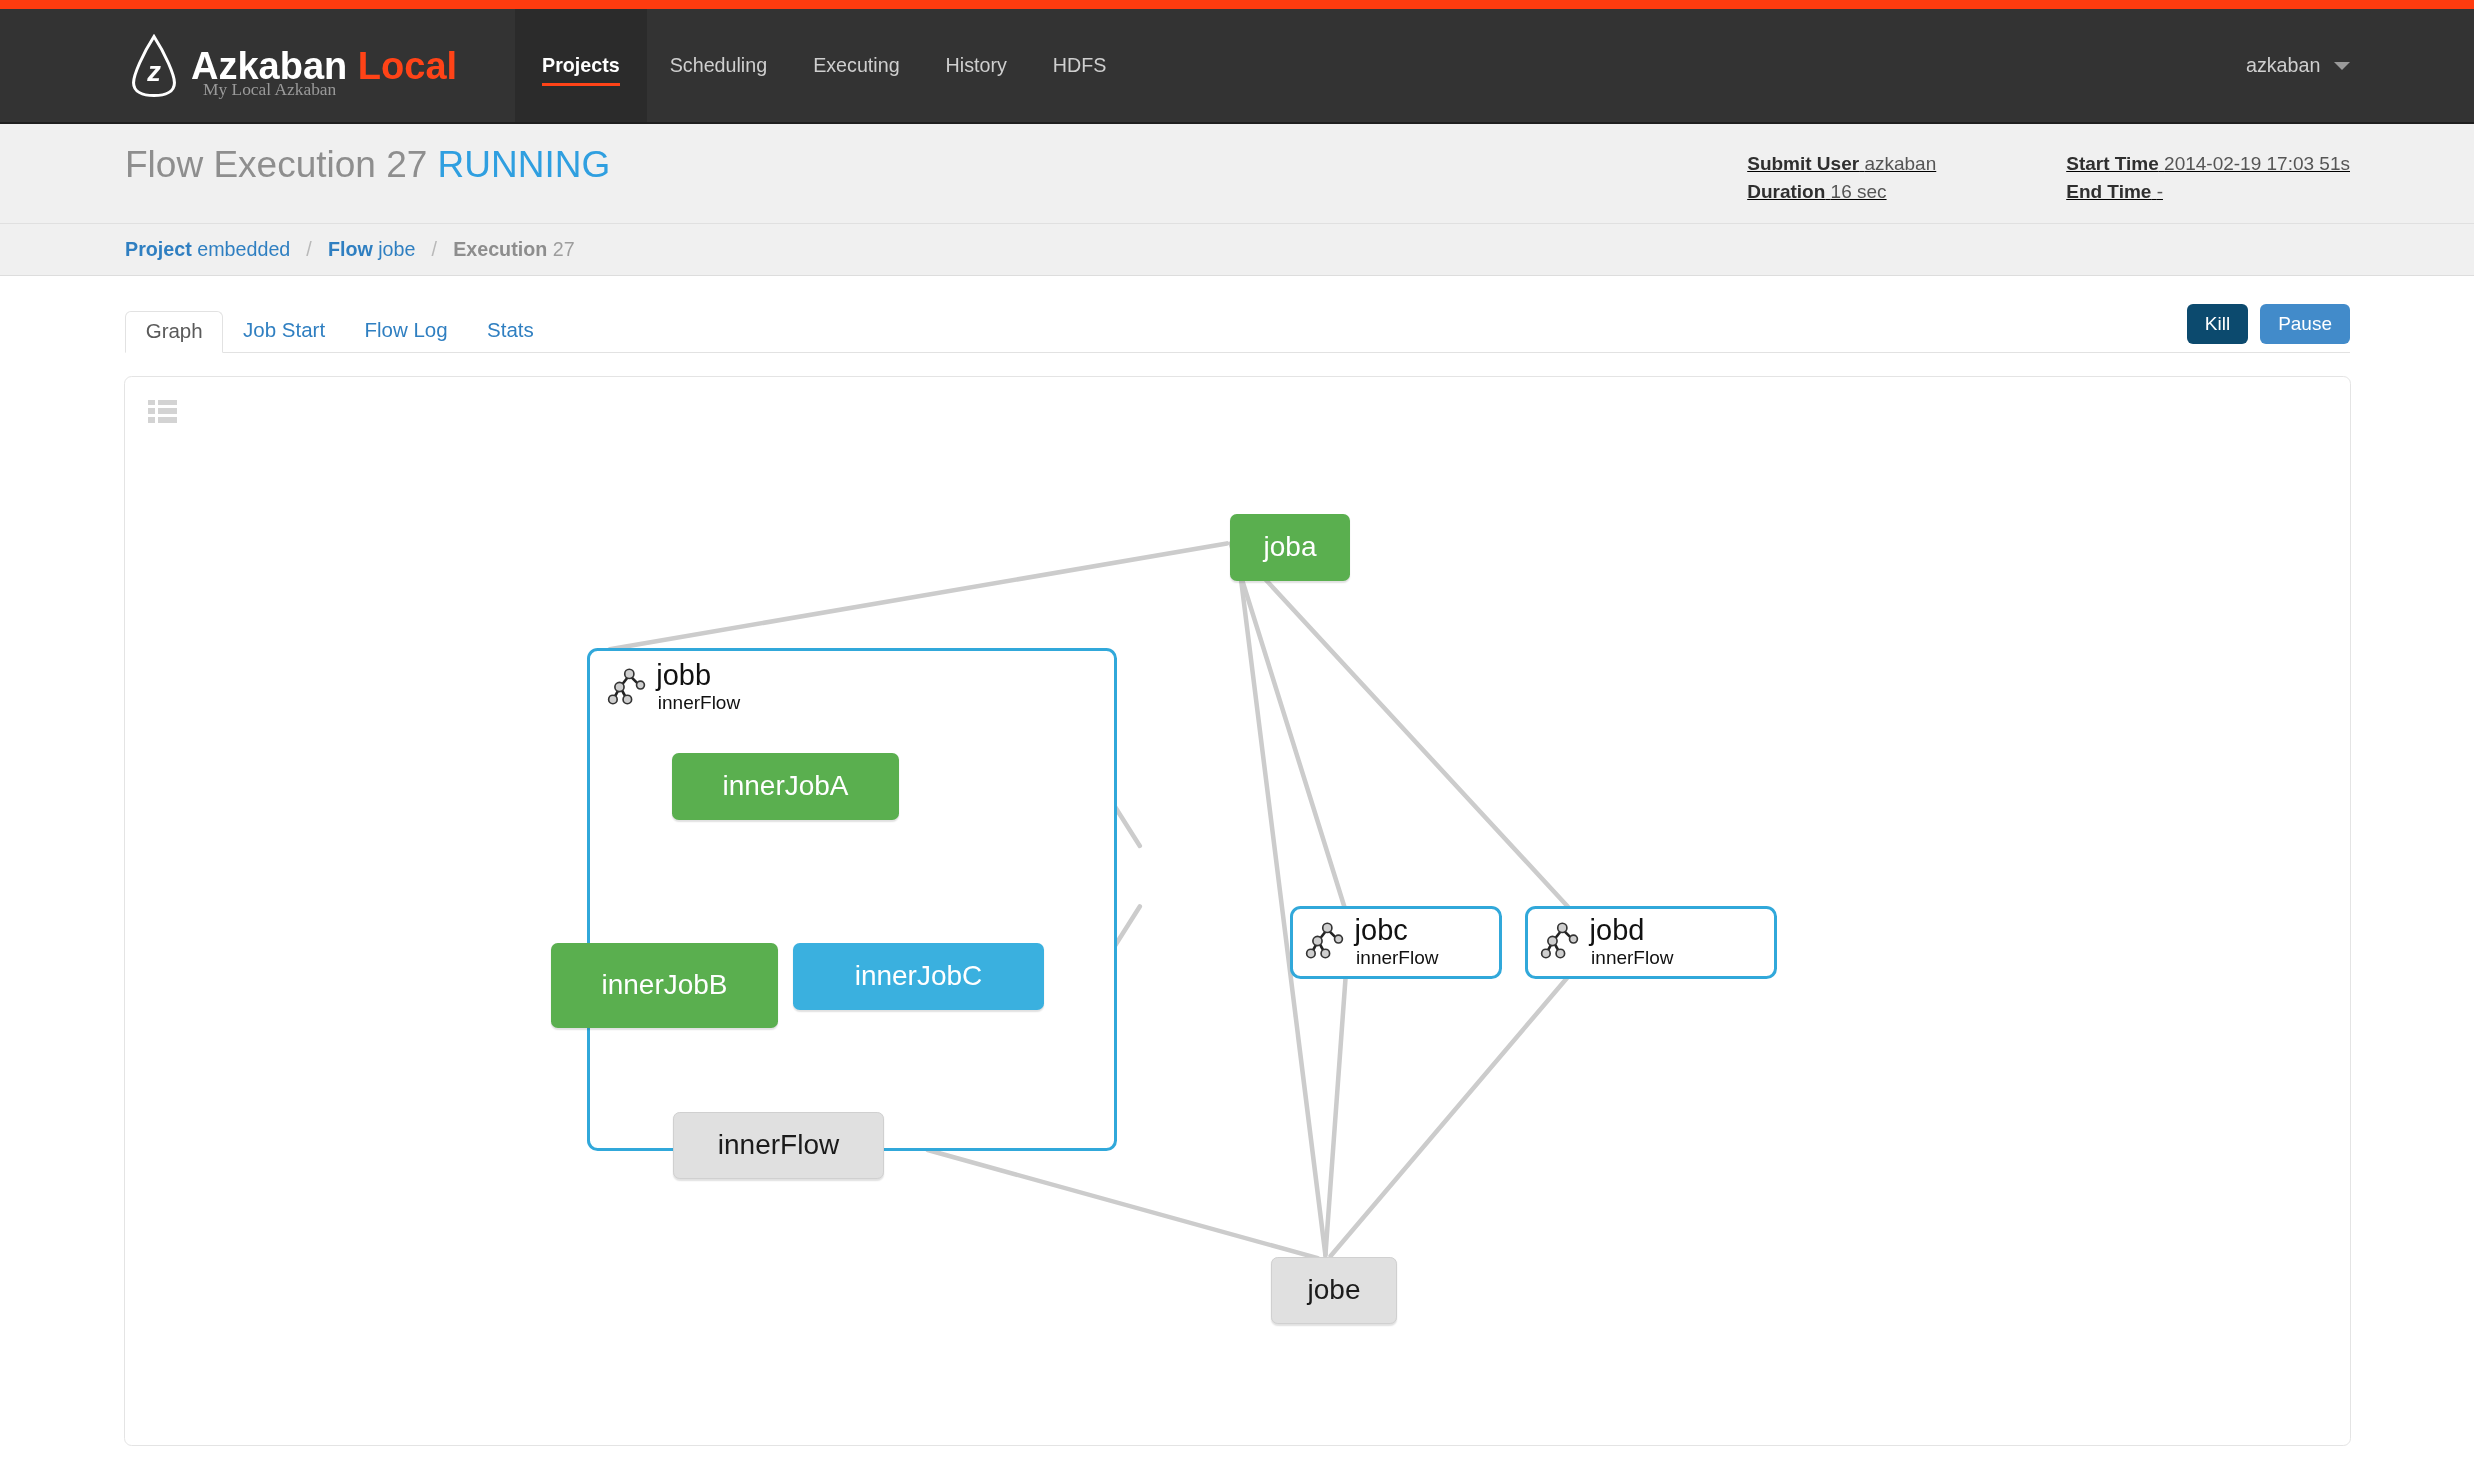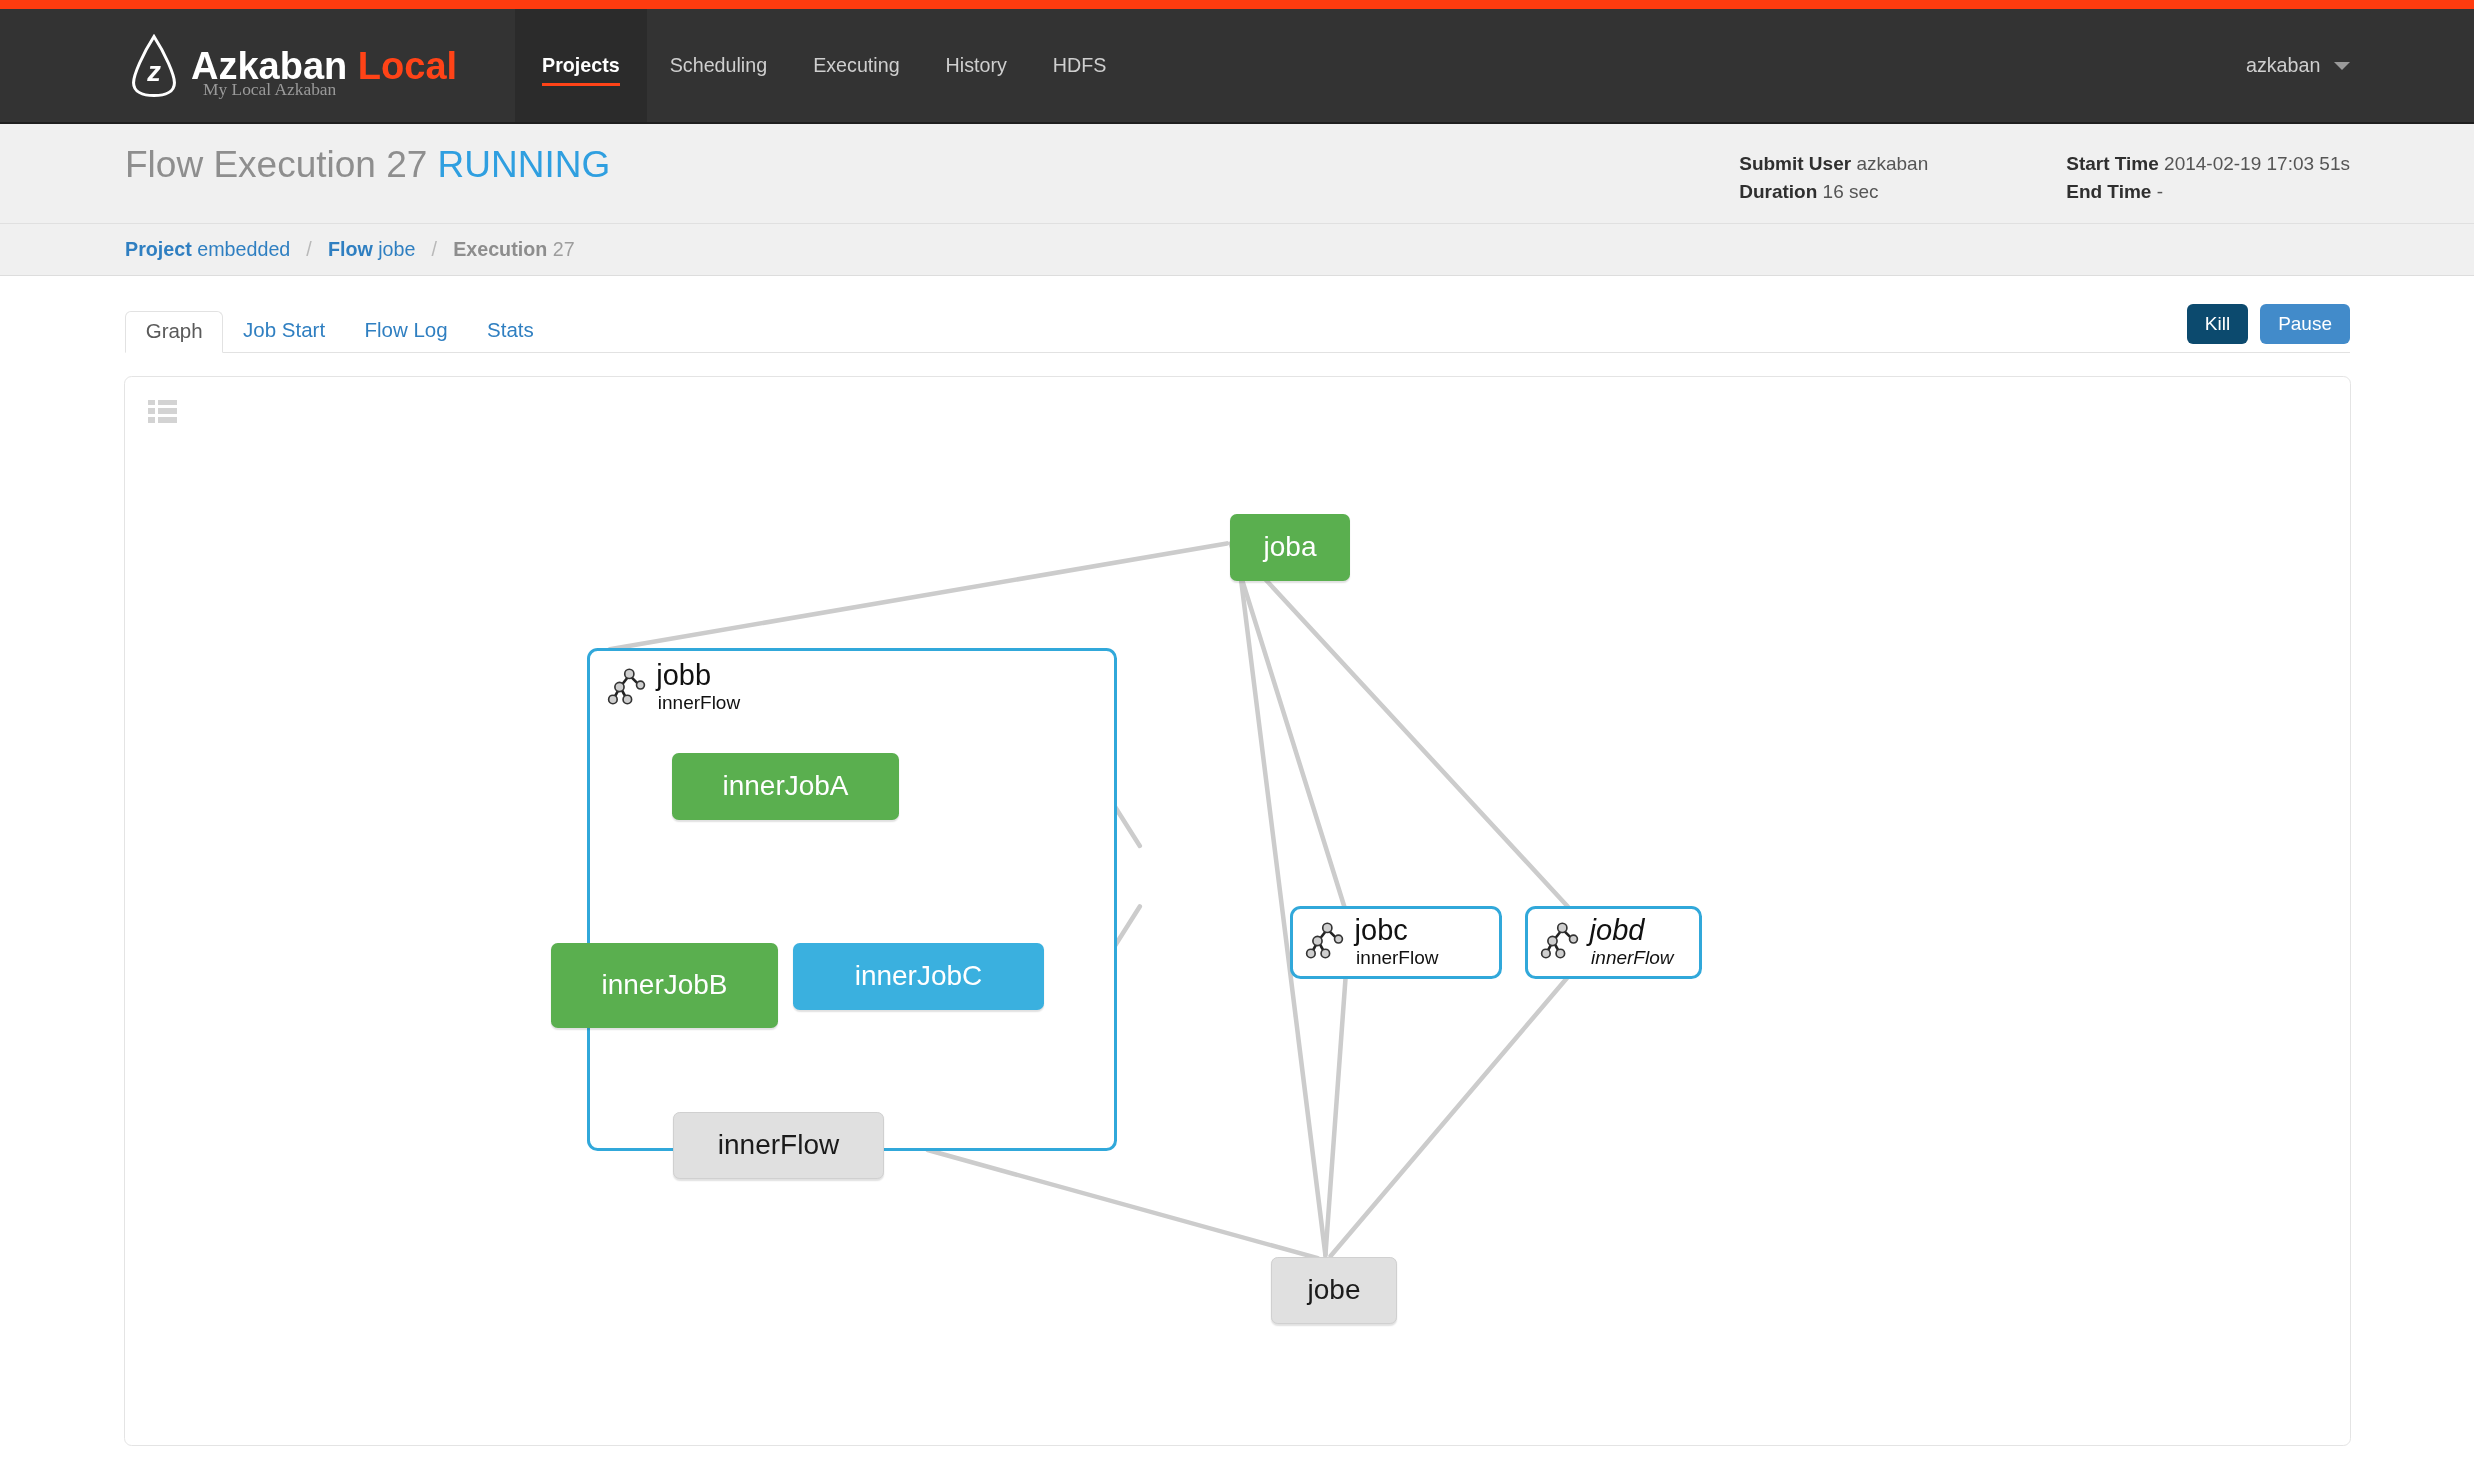--- a/index.html
+++ b/index.html
@@ -77,21 +77,21 @@
   
   .page-header {
     background: #f0f0f0;
     padding: 19.7px 125px 16.7px 125px;
     display: flex; align-items: flex-start;
     border-bottom: 0.8px solid #e0e0e0;
     min-height: 88px;
   }
   .page-title { font-size: 37px; color: #8e8e8e; font-weight: normal; white-space: nowrap; }
   .page-title .status { color: #2f9fe0; }
-  .header-meta { margin-left: auto; display: flex; gap: 16px; padding-top: 6px; }
+  .header-meta { margin-left: auto; display: flex; gap: 8px; padding-top: 6px; text-decoration: underline; }
   .meta-col { font-size: 19px; color: #555; line-height: 1.5; }
   .meta-col.col1 { width: 311px; }
   .meta-row { white-space: nowrap; }
   .meta-row b { color: #2f2f2f; }
 
   
   .breadcrumb-bar {
     background: #f0f0f0;
     padding: 13.6px 125px;
     border-bottom: 0.8px solid #dddddd;
@@ -402,21 +402,21 @@
           <circle cx="31" cy="51" r="6.5"></circle>
         </g>
       </svg>
       <div class="flowbox-labels">
         <div class="flow-name">jobc</div>
         <div class="flow-sub">innerFlow</div>
       </div>
     </div>
   </div>
 
-  <div class="flowbox small" style="left:1400px; top:529px; width:177px; height:73px;font-style:italic;">
+  <div class="flowbox small" style="left:1400px; top:529px; width:252px; height:73px;">
     <div class="flowbox-head">
       <svg class="flow-icon" viewBox="0 0 64 64">
         <g stroke="#222222" stroke-width="4" fill="none">
           <line x1="34" y1="14" x2="20" y2="32"></line>
           <line x1="34" y1="14" x2="50" y2="30"></line>
           <line x1="20" y1="32" x2="10" y2="50"></line>
           <line x1="20" y1="32" x2="30" y2="50"></line>
         </g>
         <g fill="#cfcfcf" stroke="#333333" stroke-width="2.5">
           <circle cx="34" cy="12" r="7"></circle>

